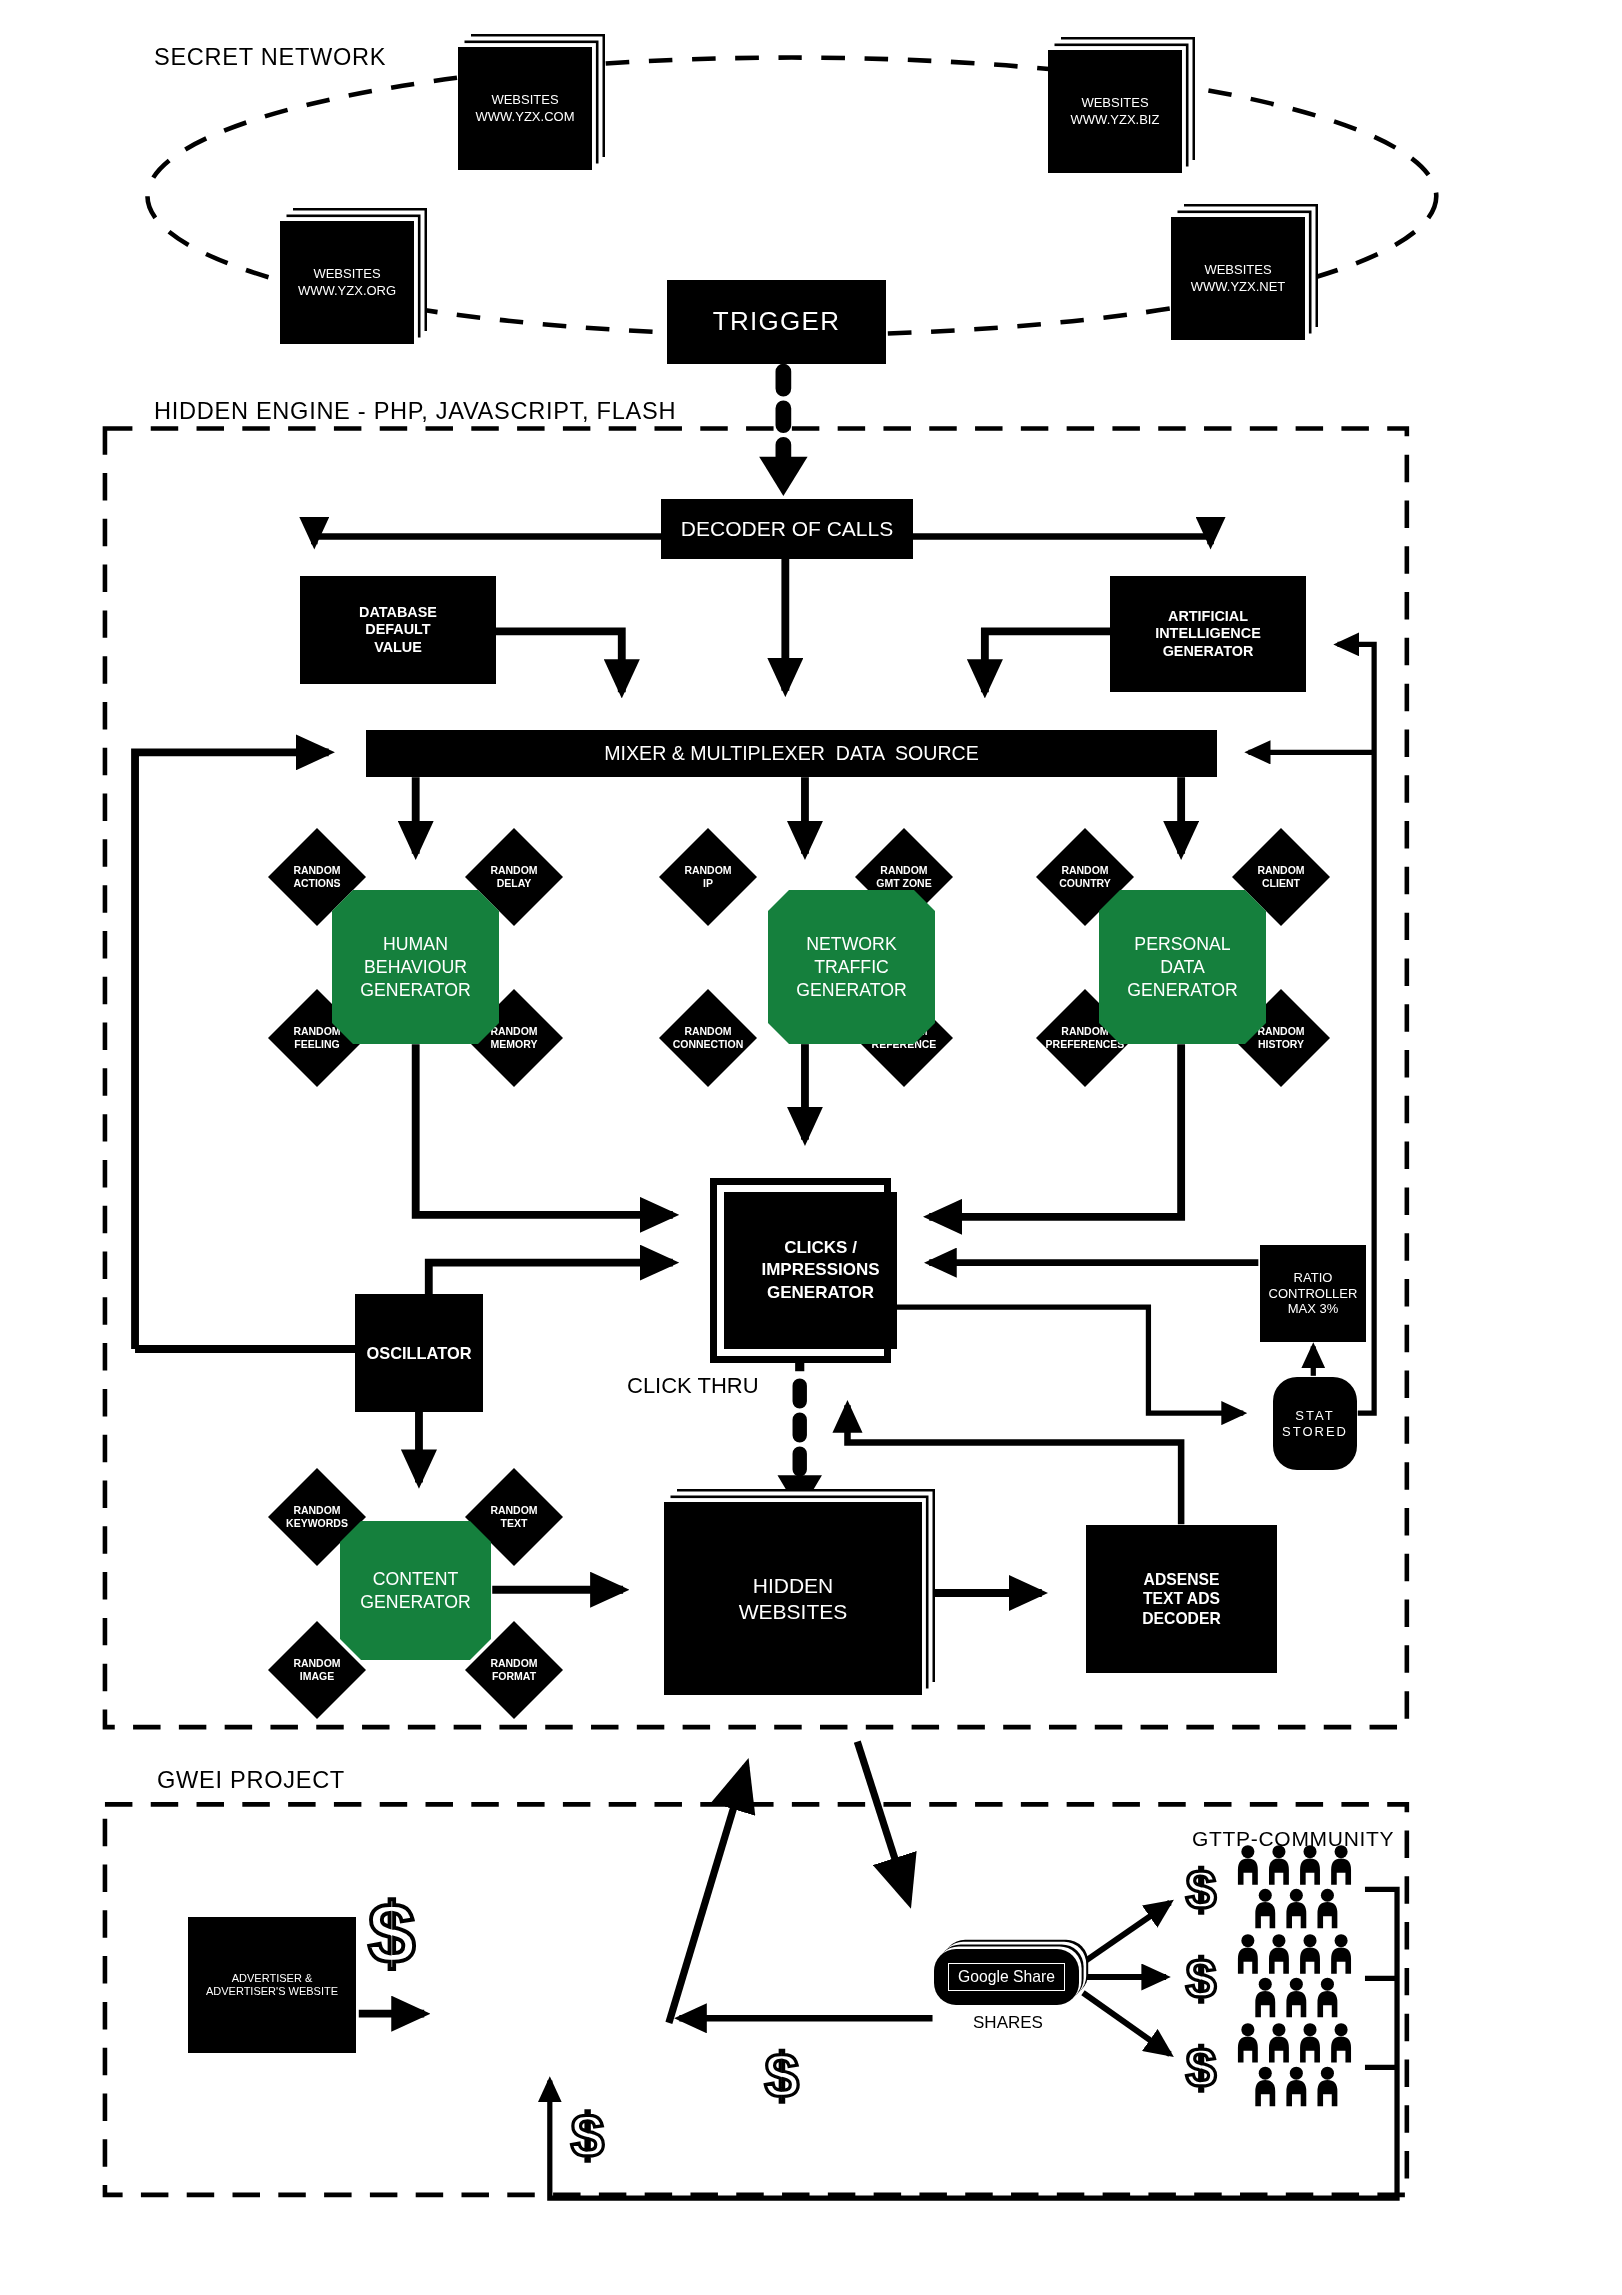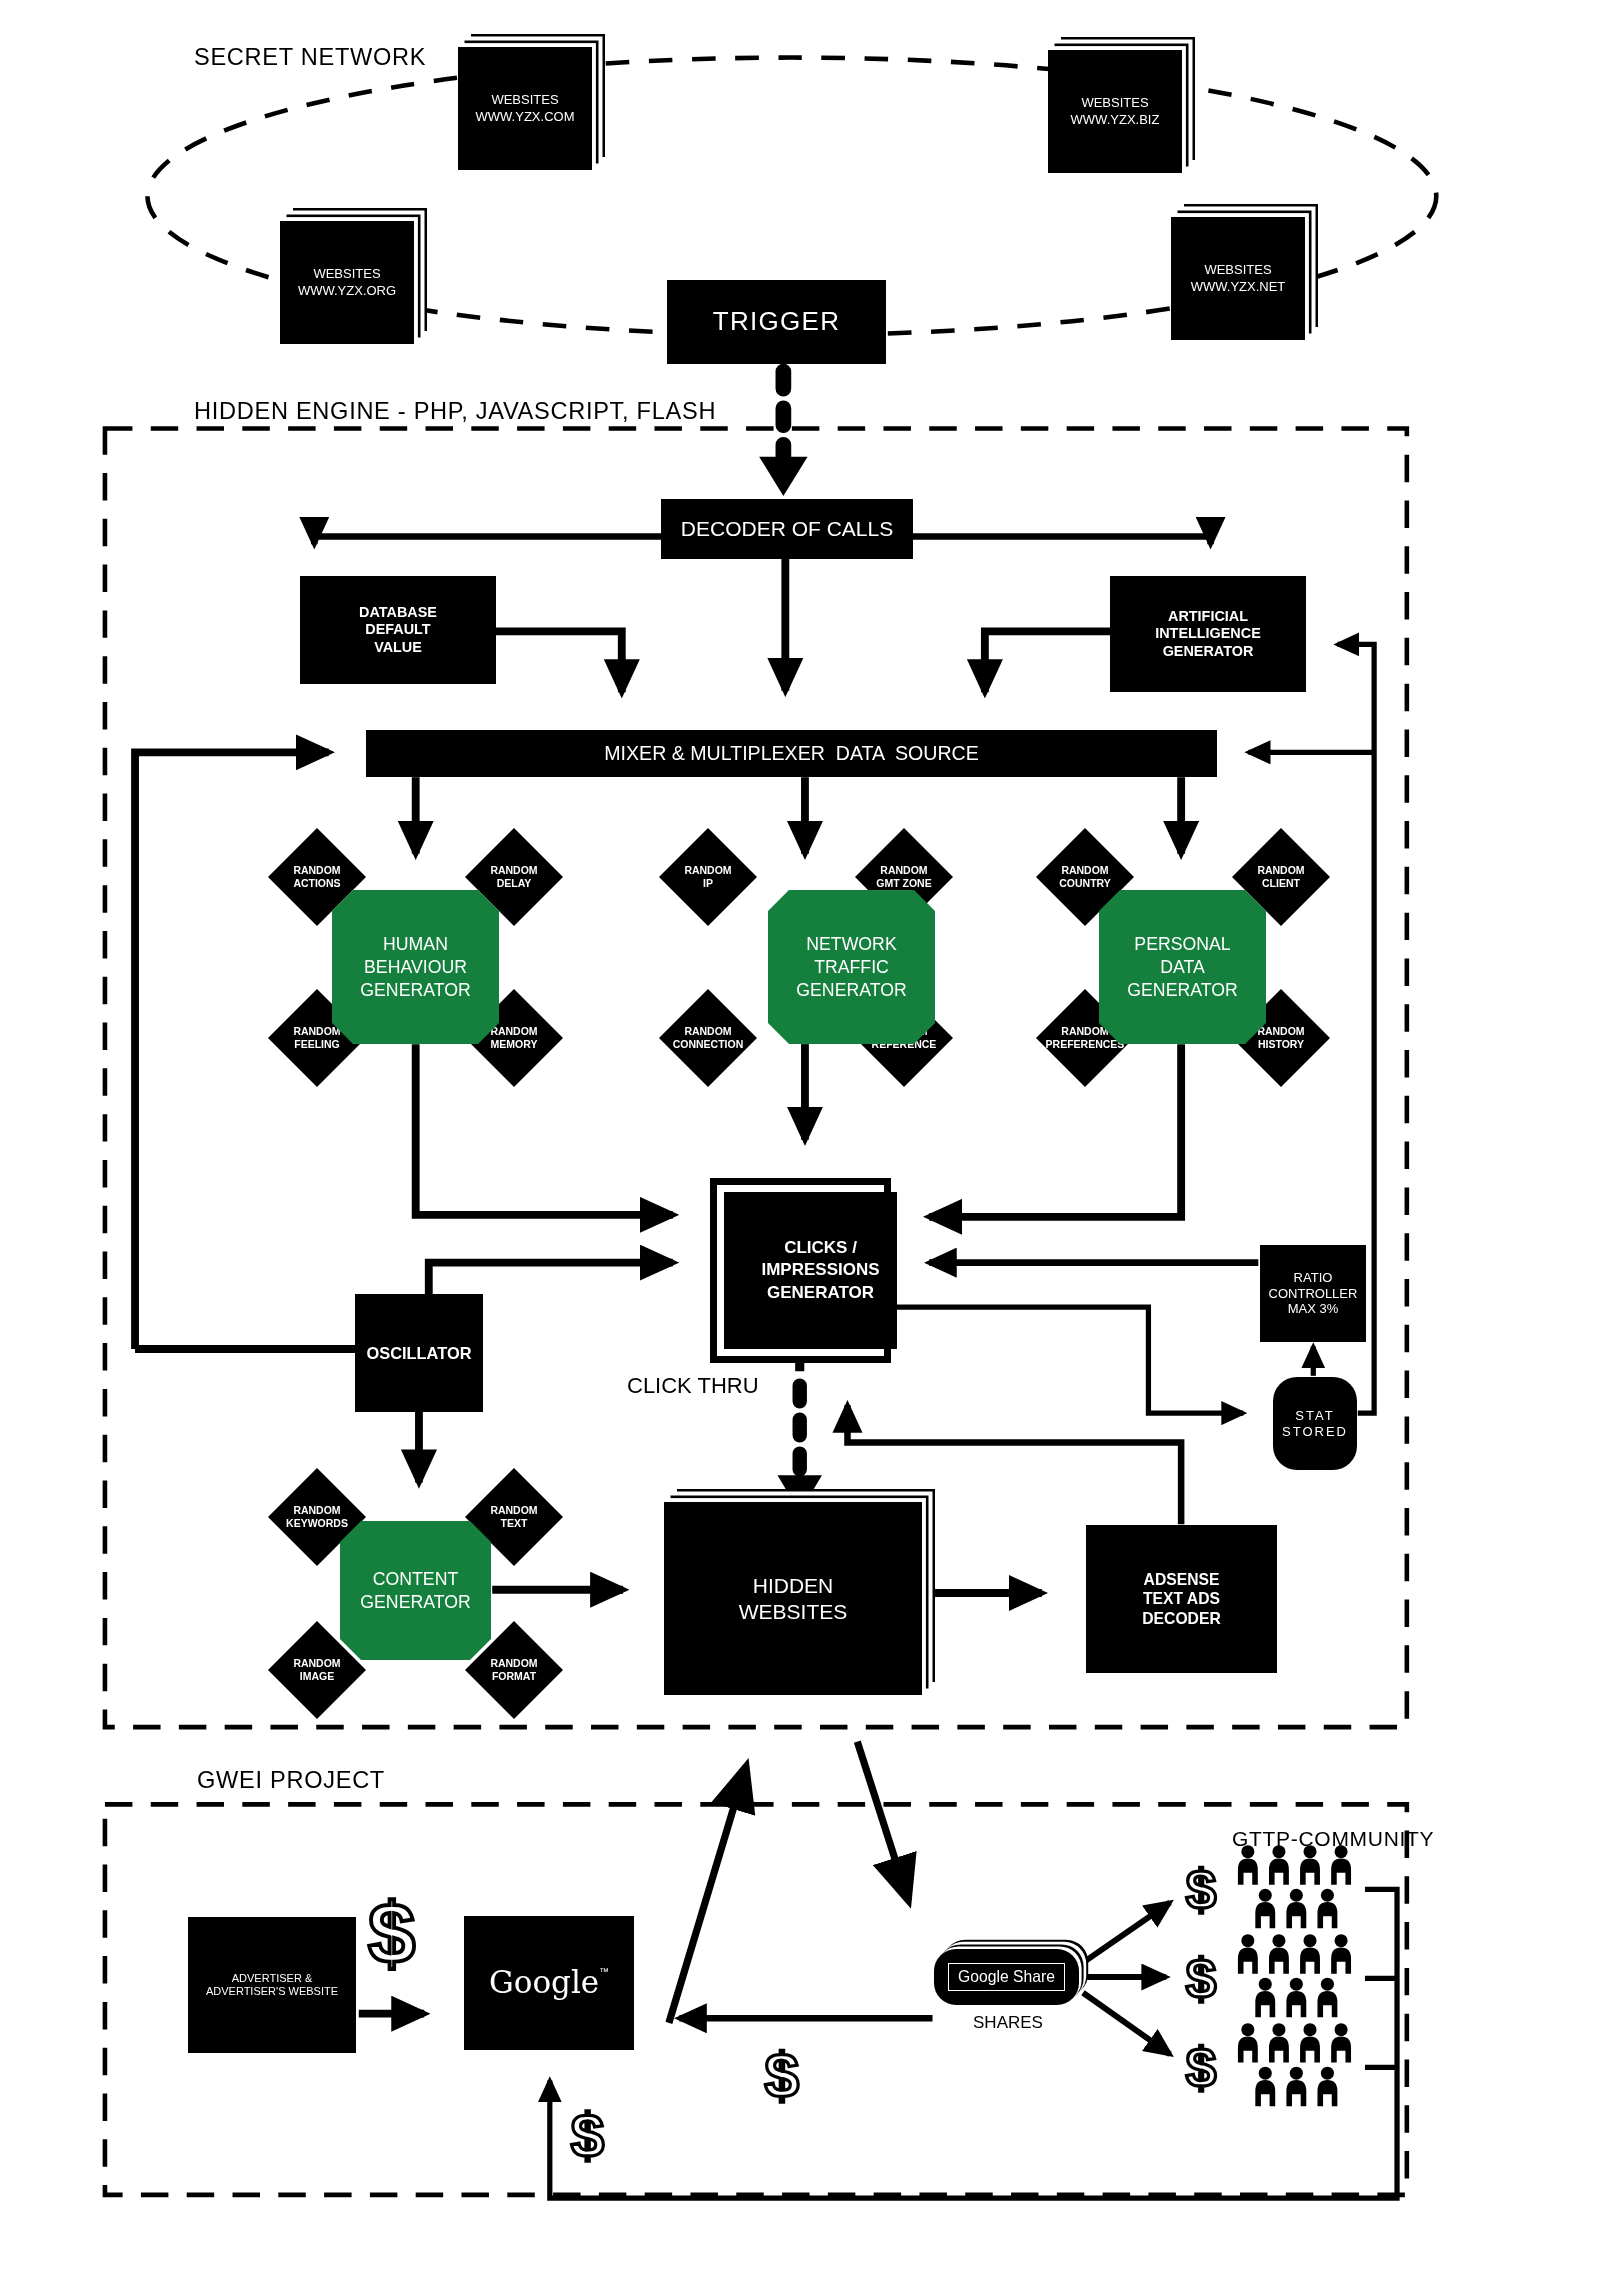--- a/index.html
+++ b/index.html
@@ -1,20 +1,20 @@
 <!DOCTYPE html>
 <html style="font-size:10.5px"><head>
 <meta charset="utf-8">
 <style>
   html,body{margin:0;padding:0;background:#fff;}
   .canvas{position:relative;width:1623px;height:2295px;background:#fff;
           font-family:"Liberation Sans",sans-serif;color:#000;overflow:hidden;}
   .abs{position:absolute;}
   .lbl{white-space:pre-wrap;}
-  .seclabel{font-size:23.6px;letter-spacing:0.7px;color:#000;margin-left:40px;}
+  .seclabel{font-size:23.6px;letter-spacing:0.7px;color:#000;}
   .box{background:#000;color:#fff;display:flex;align-items:center;justify-content:center;
        text-align:center;line-height:1.22;}
   .stack{box-shadow:3.9px -3.9px 0 0 #fff, 6.5px -6.5px 0 0 #000, 10.5px -10.5px 0 0 #fff, 13px -13px 0 0 #000;}
   .sitebox{font-size:13px;line-height:1.25;}
   .diamond{background:#000;color:#fff;display:flex;align-items:center;justify-content:center;
            text-align:center;clip-path:polygon(50% 0,100% 50%,50% 100%,0 50%);
            font-size:10.5px;font-weight:bold;line-height:1.2;width:98px;height:98px;}
   .octagon{background:#15803d;color:#fff;display:flex;align-items:center;justify-content:center;
            text-align:center;font-size:17.7px;line-height:1.3;
            clip-path:polygon(21px 0,calc(100% - 21px) 0,100% 21px,100% calc(100% - 21px),
@@ -243,23 +243,20 @@
 
   <div class="abs box lbl" style="left:1086px;top:1525px;width:191px;height:148px;font-size:15.7px;font-weight:bold;">ADSENSE
 TEXT ADS
 DECODER</div>
 
   <div class="abs seclabel lbl" style="left:157px;top:1767px;">GWEI PROJECT</div>
 
   <div class="abs box lbl" style="left:188px;top:1917px;width:168px;height:136px;font-size:11px;">ADVERTISER &amp;
 ADVERTISER'S WEBSITE</div>
 
-  <div class="abs box" style="left:464px;top:1916px;width:170px;height:134px;">
-    <span class="glogo"><span>Google</span><span class="gtm">™</span></span>
-  </div>
 
   <div class="abs box sharestack" style="left:934px;top:1949px;width:145px;height:56px;">
     <div class="shareinner lbl">Google Share</div>
   </div>
   <div class="abs lbl" style="left:962px;top:2013px;width:92px;text-align:center;font-size:17px;">SHARES</div>
 
   <div class="abs seclabel lbl" style="left:1192px;top:1827px;font-size:21px;">GTTP-COMMUNITY</div>
 
 </div>
 

